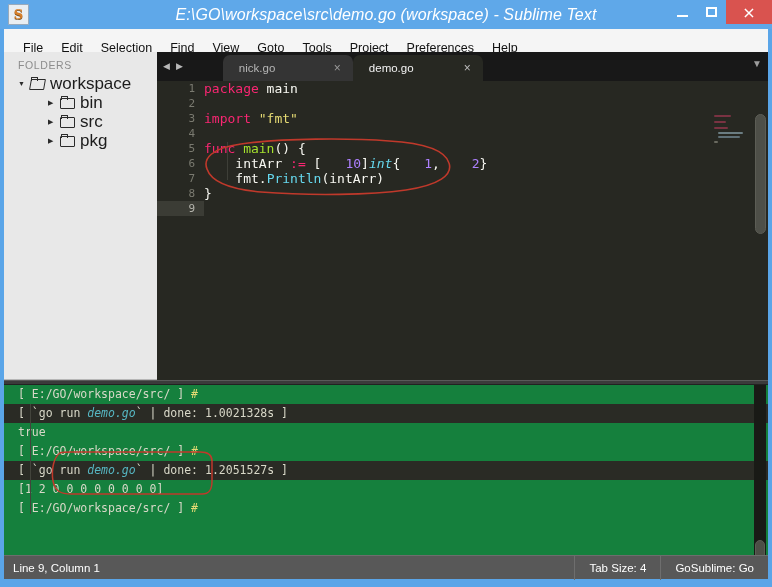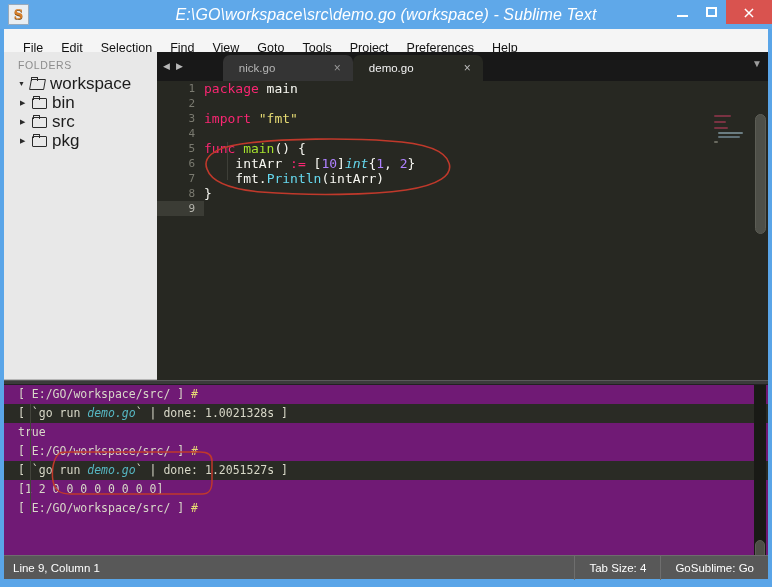--- a/index.html
+++ b/index.html
@@ -114,21 +114,21 @@
     font-weight: normal;
   }
   .tree-row {
     display: flex; align-items: center;
     height: 19px;
     font-size: 17px;
     color: #1c1c1c;
     cursor: default;
   }
   .tree-row.lvl0 { padding-left: 14px; }
-  .tree-row.lvl1 { padding-left: 16px; }
+  .tree-row.lvl1 { padding-left: 24px; margin-left: 20px; }
   .tri {
     width: 12px; display: inline-block;
     font-size: 7px; color: #2b2b2b;
     line-height: 1;
     text-align: left;
   }
   .tri.down::before { content: "\25BC"; }
   .tri.right::before { content: "\25B6"; }
   .folder-ico {
     width: 15px; height: 11px;
@@ -238,21 +238,21 @@
     font-size: 13px;
   }
   .cl {
     height: 15px; line-height: 15px;
     white-space: pre;
     color: #f8f8f2;
   }
   .k-kw    { color: #f92672; }        
   .k-fn    { color: #a6e22e; }        
   .k-str   { color: #e6db74; }
-  .k-num   { color: #ae81ff; }        
+  .k-num   { color: #ae81ff; margin-left: 24px; }        
   .k-type  { color: #66d9ef; font-style: italic; }  
   .k-mth   { color: #66d9ef; }        
   .k-op    { color: #f92672; }
 
   .indent-guide {
     position: absolute;
     width: 1px;
     background: #3e3f38;
   }
 
@@ -281,21 +281,21 @@
     width: 764px; height: 5px;
     background: #3b3b3b;
     border-top: 1px solid #5a5a5a;
     border-bottom: 1px solid #222;
   }
 
   
   .console {
     position: absolute; left: 0; top: 333px;
     width: 764px; height: 191px;
-    background: #701a75;
+    background: #15803d;
     overflow: hidden;
   }
   .con-line {
     height: 19px; line-height: 19px;
     padding-left: 14px;
     font-family: "DejaVu Sans Mono", monospace;
     font-size: 11.5px;
     color: #d8d8c8;
     white-space: pre;
   }

